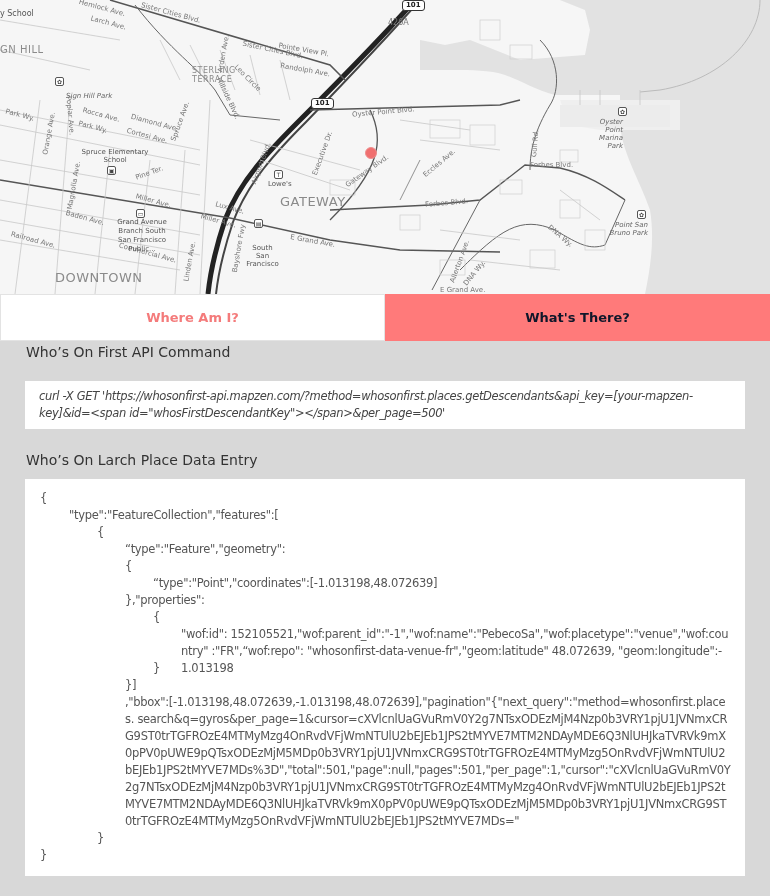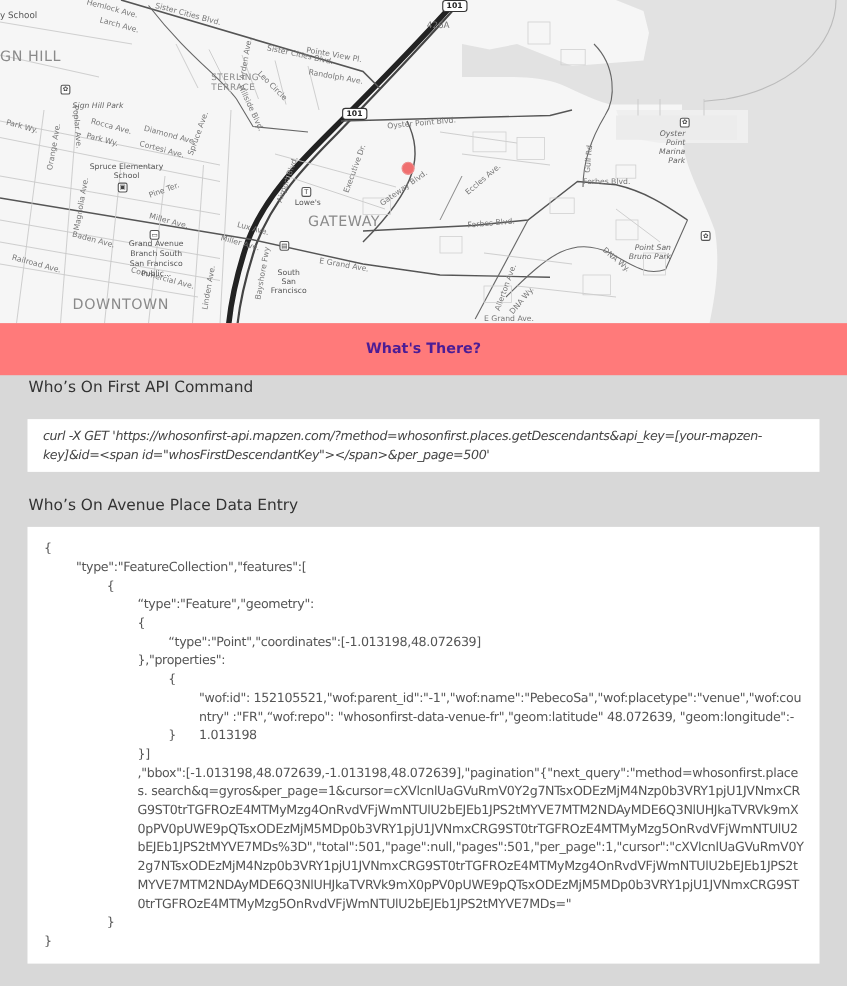--- a/index.html
+++ b/index.html
@@ -15,21 +15,21 @@
   .map-label.poi { font-size: 7px; color: #555; text-align: center; }
   .map-label.park { font-size: 7px; font-style: italic; color: #666; margin-top: 14px; }
   .shield { position: absolute; font-size: 7px; font-weight: bold; color: #222; background: #fff; border: 1px solid #333; border-radius: 3px; padding: 1px 3px; font-family: "DejaVu Sans", sans-serif; line-height: 1; }
   .poi-icon { position: absolute; width: 9px; height: 9px; border: 1px solid #555; border-radius: 2px; background: #fff; font-size: 6px; line-height: 7px; text-align: center; color: #444; font-family: "DejaVu Sans", sans-serif; }
   #map-marker { position: absolute; left: 365px; top: 147px; width: 12px; height: 12px; border-radius: 50%; background: #f06f6f; border: 1px solid #ee8f8f; }
 
   
   #tabs { position: absolute; left: 0; top: 294px; width: 770px; height: 47px; display: flex; }
   .tab { flex: 1; display: flex; align-items: center; justify-content: center; font-family: "DejaVu Sans", sans-serif; font-weight: bold; font-size: 13px; cursor: pointer; border: 1px solid #e3e3e3; }
   .tab.inactive { background: #fff; color: #f47b7b; }
-  .tab.active { background: #ff7a7a; color: #4c1d95; border-color: #ff7a7a; }
+  .tab.active { background: #ff7a7a; color: #0f172a; border-color: #ff7a7a; }
 
   
   .section-title { position: absolute; left: 26px; font-size: 14px; color: #333; font-family: "DejaVu Sans", sans-serif; font-weight: normal; }
   #api-title { top: 344px; }
   #data-title { top: 452px; }
   #api-box { position: absolute; left: 25px; top: 381px; width: 720px; height: 48px; background: #fff; padding: 7px 14px; font-size: 11.5px; font-style: italic; color: #444; line-height: 17px; font-family: "DejaVu Sans", sans-serif; letter-spacing: -0.35px; }
   #data-box { position: absolute; left: 25px; top: 479px; width: 720px; height: 397px; background: #fff; font-size: 11.5px; color: #555; font-family: "DejaVu Sans", sans-serif; letter-spacing: -0.3px; }
   .jl { position: absolute; white-space: nowrap; line-height: 17px; }
   .jblock { position: absolute; line-height: 17px; word-break: break-all; }
 </style>
@@ -102,24 +102,24 @@
         <rect x="330" y="180" width="25" height="15"></rect>
       <rect x="480" y="20" width="20" height="20"></rect>
         <rect x="510" y="45" width="22" height="14"></rect>
       <rect x="585" y="230" width="20" height="20"></rect>
         <rect x="530" y="250" width="25" height="18"></rect>
     </g>
 
     <rect x="560" y="105" width="110" height="22" fill="#ececec"></rect>
   </svg>
 
-  <div class="map-label area" style="left:0;top:45px;font-size:13px;">GN HILL</div>
+  <div class="map-label area" style="left:0;top:45px;font-size:10px;">GN HILL</div>
   <div class="map-label area" style="left:160px;top:66px;font-size:8px;width:36px;white-space:normal;text-align:right;line-height:9px;margin-left:32px;">STERLING TERRACE</div>
   <div class="map-label area" style="left:280px;top:195px;">GATEWAY</div>
-  <div class="map-label area" style="left:66px;top:271px;">DOWNTOWN</div>
+  <div class="map-label area" style="left:55px;top:271px;">DOWNTOWN</div>
 
   <div class="map-label street" style="left:140px;top:10px;transform:rotate(15deg);">Sister Cities Blvd.</div>
   <div class="map-label street" style="left:242px;top:47px;transform:rotate(12deg);">Sister Cities Blvd.</div>
   <div class="map-label street" style="left:78px;top:5px;transform:rotate(15deg);">Hemlock Ave.</div>
   <div class="map-label street" style="left:90px;top:20px;transform:rotate(15deg);">Larch Ave.</div>
   <div class="map-label street" style="left:278px;top:47px;transform:rotate(10deg);">Pointe View Pl.</div>
   <div class="map-label street" style="left:280px;top:67px;transform:rotate(10deg);">Randolph Ave.</div>
   <div class="map-label street" style="left:205px;top:95px;transform:rotate(65deg);">Hillside Blvd.</div>
   <div class="map-label street" style="left:230px;top:75px;transform:rotate(45deg);">Leo Circle</div>
   <div class="map-label street" style="left:205px;top:50px;transform:rotate(-80deg);">Arden Ave.</div>
@@ -165,36 +165,37 @@
   <div class="map-label poi" style="left:80px;top:148px;width:70px;white-space:normal;line-height:8px;">Spruce Elementary School</div>
   <div class="poi-icon" style="left:107px;top:166px;">▣</div>
   <div class="poi-icon" style="left:136px;top:209px;">▭</div>
   <div class="map-label poi" style="left:112px;top:218px;width:60px;white-space:normal;line-height:9px;">Grand Avenue Branch South San Francisco Public...</div>
   <div class="poi-icon" style="left:274px;top:170px;">T</div>
   <div class="map-label poi" style="left:268px;top:181px;">Lowe's</div>
   <div class="poi-icon" style="left:254px;top:219px;">▤</div>
   <div class="map-label poi" style="left:245px;top:244px;width:35px;white-space:normal;line-height:8px;">South San Francisco</div>
   <div class="map-label park" style="left:583px;top:104px;width:40px;white-space:normal;line-height:8px;text-align:right;">Oyster Point Marina Park</div>
   <div class="poi-icon" style="left:618px;top:107px;">✿</div>
-  <div class="map-label park" style="left:560px;top:207px;width:50px;white-space:normal;line-height:8px;text-align:right;">Point San Bruno Park</div>
+  <div class="map-label park" style="left:598px;top:207px;width:50px;white-space:normal;line-height:8px;text-align:right;">Point San Bruno Park</div>
   <div class="poi-icon" style="left:637px;top:210px;">✿</div>
 
   <div id="map-marker"></div>
 </div>
 
 <div id="tabs">
+  <div class="tab inactive">Where Am I?</div>
   <div class="tab active">What's There?</div>
 </div>
 
 <div id="api-title" class="section-title">Who’s On First API Command</div>
 <div id="api-box">
   <span>curl -X GET 'https://whosonfirst-api.mapzen.com/?method=whosonfirst.places.getDescendants&amp;api_key=[your-mapzen-key]&amp;id=&lt;span id="whosFirstDescendantKey"&gt;&lt;/span&gt;&amp;per_page=500'</span>
 </div>
 
-<div id="data-title" class="section-title">Who’s On Avenue Place Data Entry</div>
+<div id="data-title" class="section-title">Who’s On Larch Place Data Entry</div>
 <div id="data-box">
   <div class="jl" style="left:15px;top:11px;">{</div>
   <div class="jl" style="left:44px;top:28px;">"type":"FeatureCollection","features":[</div>
   <div class="jl" style="left:72px;top:45px;">{</div>
   <div class="jl" style="left:100px;top:62px;">“type":"Feature","geometry":</div>
   <div class="jl" style="left:100px;top:79px;">{</div>
   <div class="jl" style="left:128px;top:96px;">“type":"Point","coordinates":[-1.013198,48.072639]</div>
   <div class="jl" style="left:100px;top:113px;">},"properties":</div>
   <div class="jl" style="left:128px;top:130px;">{</div>
   <div class="jblock" style="left:156px;top:147px;width:550px;">"wof:id": 152105521,"wof:parent_id":"-1","wof:name":"PebecoSa","wof:placetype":"venue","wof:country" :"FR",“wof:repo": "whosonfirst-data-venue-fr","geom:latitude" 48.072639, "geom:longitude":-1.013198</div>

